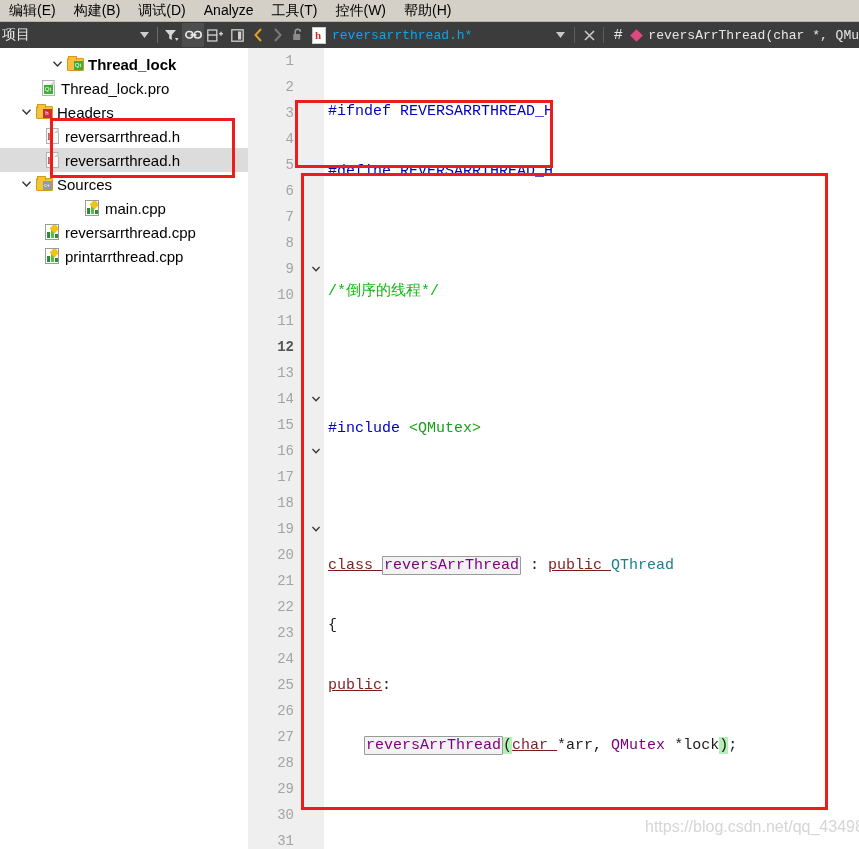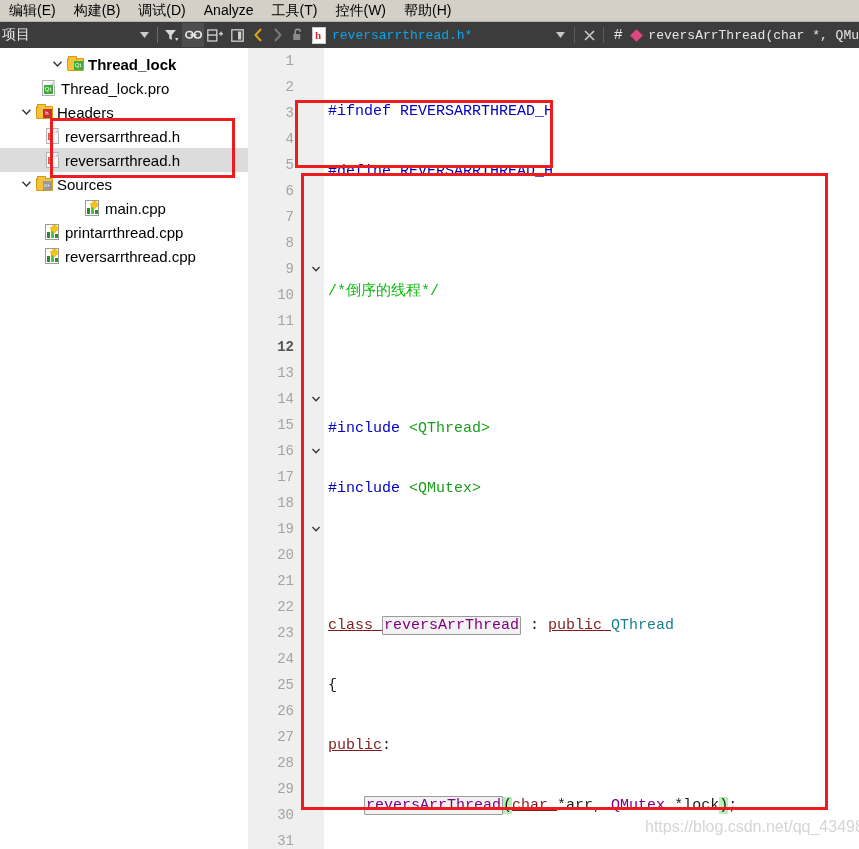--- a/index.html
+++ b/index.html
@@ -380,33 +380,33 @@
 
     <div class="tree-row" style="padding-left:42px;">
       <div class="tw-icon">
         <div class="ic-cpp">
             <i class="g1"></i>
             <i class="g2"></i>
             <i class="g3"></i>
             <i class="pen"></i>
           </div>
       </div>
-      <div class="tw-label">printarrthread.cpp</div>
+      <div class="tw-label">reversarrthread.cpp</div>
     </div>
 
     <div class="tree-row" style="padding-left:42px;">
       <div class="tw-icon">
         <div class="ic-cpp">
             <i class="g1"></i>
             <i class="g2"></i>
             <i class="g3"></i>
             <i class="pen"></i>
           </div>
       </div>
-      <div class="tw-label">reversarrthread.cpp</div>
+      <div class="tw-label">printarrthread.cpp</div>
     </div>
 
   </div>
 </div>
 
 <div id="editor-panel">
 
   <div id="editor-toolbar">
     <div class="et-btn">
       <svg width="10" height="14" viewBox="0 0 10 14">
@@ -504,21 +504,20 @@
         </svg></div>
 
     <div id="code-lines">
 
       <div class="cl"><span class="t-pre">#ifndef REVERSARRTHREAD_H</span></div>
       <div class="cl"><span class="t-pre">#define REVERSARRTHREAD_H</span></div>
       <div class="cl"><span></span></div>
       <div class="cl"><span class="t-cmt">/*倒序的线程*/</span></div>
       <div class="cl"><span></span></div>
 
-      <div class="cl"><span class="t-pre">#include </span><span class="t-inc">&lt;QThread&gt;</span></div>
       <div class="cl"><span class="t-pre">#include </span><span class="t-inc">&lt;QMutex&gt;</span></div>
       <div class="cl"><span></span></div>
 
       <div class="cl"><span class="t-kw">class </span><span class="t-type t-box">reversArrThread</span><span class="t-pun"> : </span><span class="t-kw">public </span><span class="t-qt" style="color:#1a7f8c;">QThread</span></div>
       <div class="cl"><span class="t-pun">{</span></div>
       <div class="cl"><span class="t-kw">public</span><span class="t-pun">:</span></div>
       <div class="cl">    <span class="t-type t-box">reversArrThread</span><span class="t-match t-pun">(</span><span class="t-kw">char </span><span class="t-pun">*</span><span class="t-pun">arr, </span><span class="t-type">QMutex </span><span class="t-pun">*</span><span class="t-pun">lock</span><span class="t-match t-pun">)</span><span class="t-pun">;</span></div>
       
 
       

